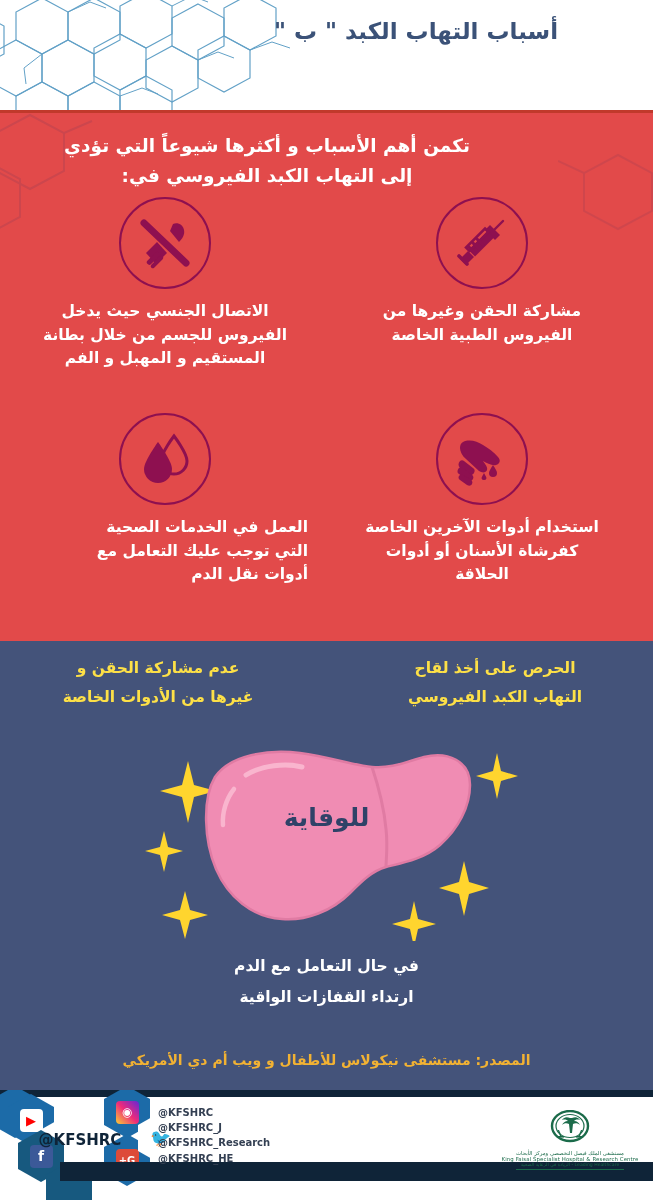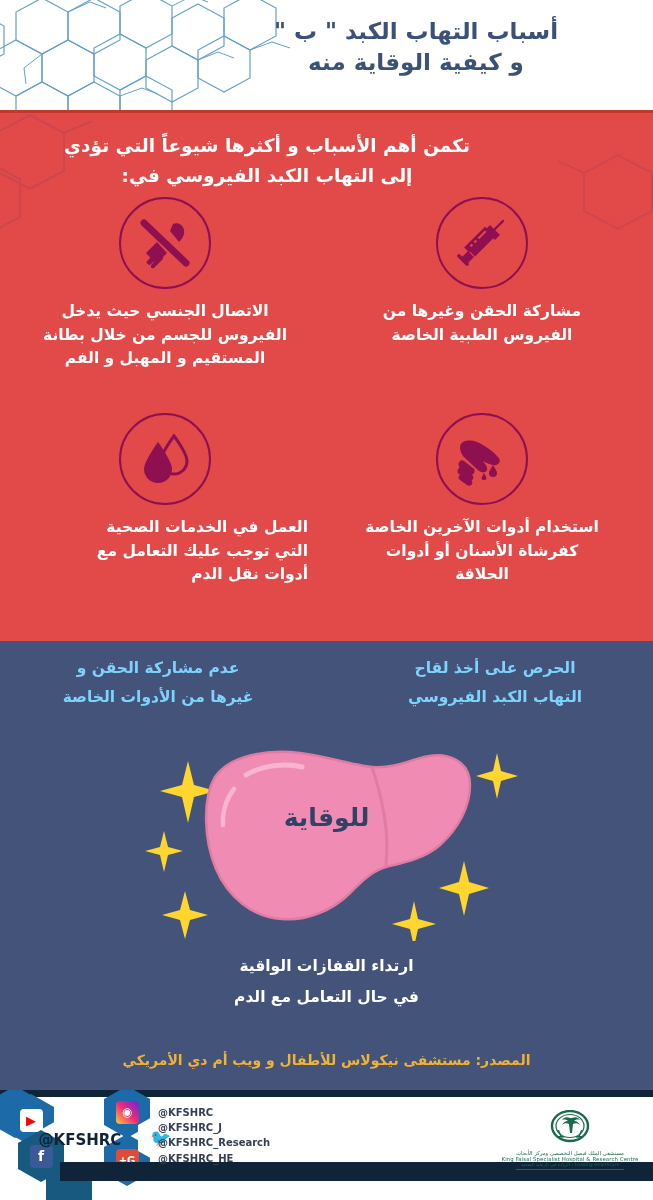--- a/index.html
+++ b/index.html
@@ -128,21 +128,21 @@
     height: 449px;
     background: #44537a;
     overflow: hidden;
   }
   .prev-top-note {
     position: absolute;
     top: 13px;
     width: 268px;
     direction: rtl;
     text-align: center;
-    color: #7dd3fc;
+    color: #fde047;
     font-size: 15.5px;
     font-weight: bold;
     line-height: 1.85;
   }
   #prev-note-right { right: 24px; }
   #prev-note-left  { left: 24px; }
   .prev-top-note .p-line { display: block; }
 
   #liver-stage {
     position: absolute;
@@ -308,21 +308,20 @@
         <polyline points="186,16 206,6 222,12" stroke-width="1"></polyline>
         <polyline points="264,60 286,52 304,58" stroke-width="1"></polyline>
         <polyline points="134,106 156,98 172,104" stroke-width="1"></polyline>
         <polyline points="56,64 38,78 40,94" stroke-width="1"></polyline>
         <polyline points="212,70 232,62 248,68" stroke-width="1"></polyline>
       </g>
     </svg>
 
     <div id="header-title">
       <span class="t-line">أسباب التهاب الكبد " ب "</span>
-      <span class="t-line">و كيفية الوقاية منه</span>
     </div>
 
     <div id="header-rule"></div>
   </div>
 
   <div id="causes">
 
     <svg id="causes-hex" viewBox="0 0 200 150" fill="none" stroke="#9a3d54" stroke-width="2">
       <polygon points="70,14 104,32 104,70 70,88 36,70 36,32"></polygon>
       <polygon points="26,60 60,78 60,116 26,134 -8,116 -8,78"></polygon>
@@ -462,22 +461,22 @@
           <path d="M372 26 C 378 44, 384 66, 386 88 C 388 106, 386 118, 386 126" fill="none" stroke="#e07ba3" stroke-width="3"></path>
 
           <path d="M246 34 C 262 24, 286 22, 302 26" fill="none" stroke="#f9b5ce" stroke-width="5" stroke-linecap="round"></path>
           <path d="M234 48 C 226 58, 222 72, 223 84" fill="none" stroke="#f9b5ce" stroke-width="4.5" stroke-linecap="round"></path>
         </g>
       </svg>
       <div id="liver-label">للوقاية</div>
     </div>
 
     <div id="prev-bottom-note">
+      <span class="p-line">في حال التعامل مع الدم</span>
       <span class="p-line">ارتداء القفازات الواقية</span>
-      <span class="p-line">في حال التعامل مع الدم</span>
     </div>
 
     <div id="source-line">المصدر: مستشفى نيكولاس للأطفال و ويب أم دي الأمريكي</div>
   </div>
 
   <div id="footer">
     <div id="footer-navy-top"></div>
 
     <div class="hexcell hex-blue" style="left:-8px; top:-4px;"></div>
     <div class="hexcell hex-blue" style="left:8px; top:4px;">

